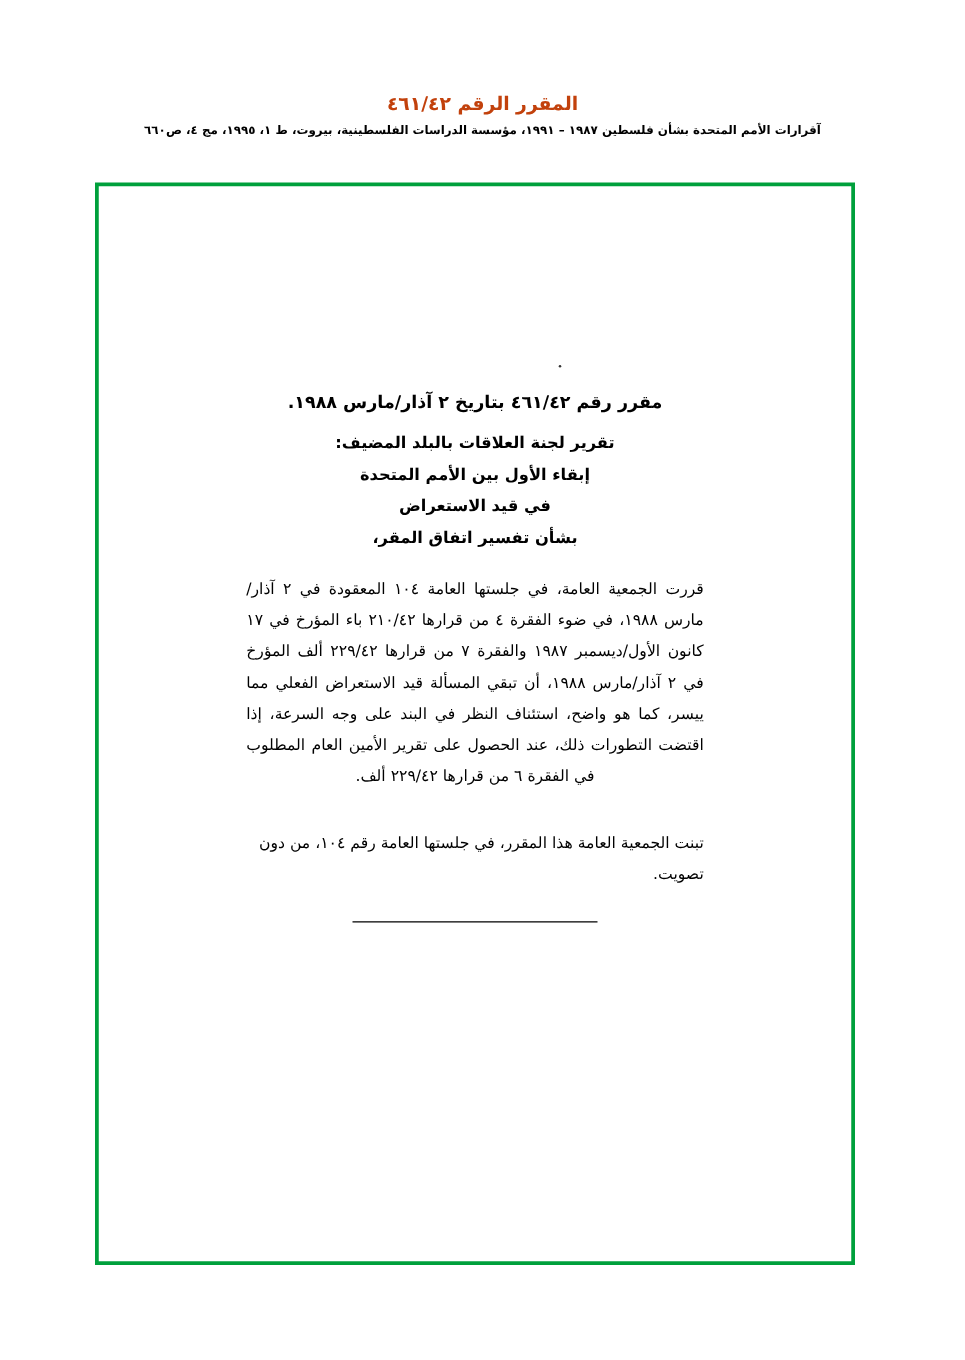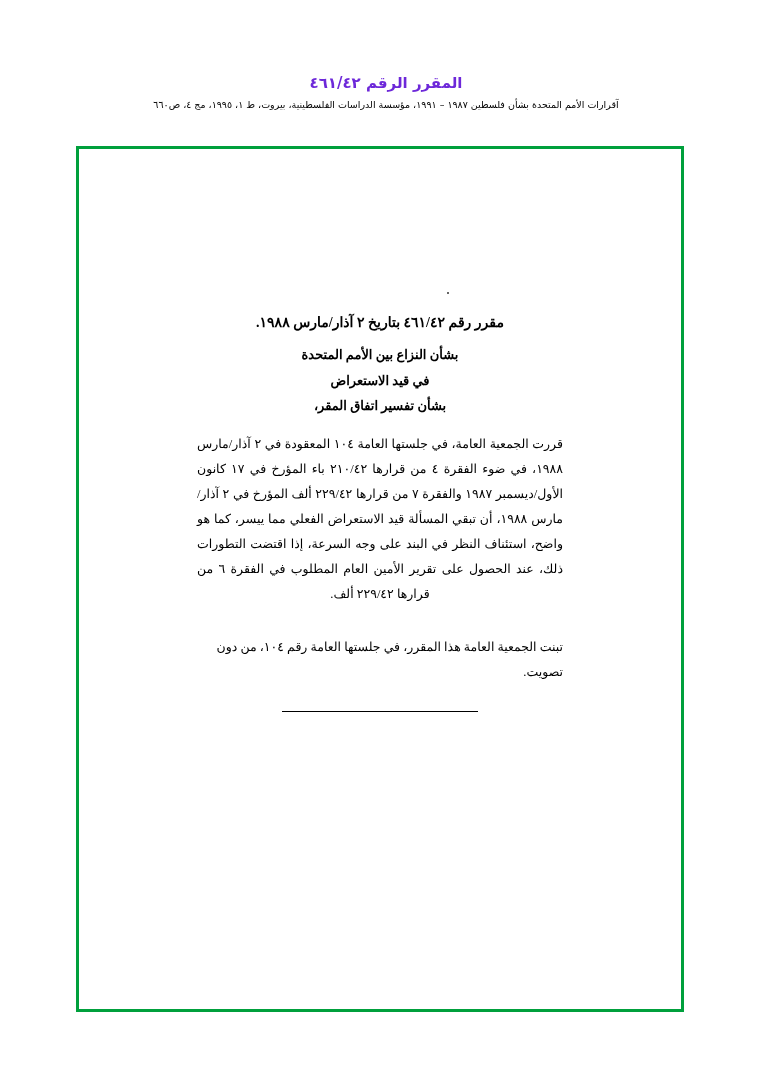--- a/index.html
+++ b/index.html
@@ -29,41 +29,40 @@
     top: 74px;
     left: 0;
     width: 772px;
     text-align: center;
   }
   .doc-header .title {
     font-size: 15px;
     font-weight: bold;
     letter-spacing: 0px;
     line-height: 1.2;
-    color: #6d28d9;
+    color: #c2410c;
   }
   .doc-header .source {
     margin-top: 7px;
     font-size: 9.5px;
-    font-weight: normal;
+    font-weight: bold;
     line-height: 1.3;
     color: #000;
   }
 
   
   .frame {
     position: absolute;
     top: 146px;
     left: 76px;
     width: 608px;
     height: 866px;
     border: 3px solid #00a03c;
     box-sizing: border-box;
     background: #ffffff;
-    font-family: Liberation Serif, serif;
   }
 
   .frame-inner {
     position: absolute;
     top: 160px;
     left: 0;
     width: 100%;
     box-sizing: border-box;
     padding: 0 118px 0 118px;
   }
@@ -138,21 +137,22 @@
   </div>
 
   <div class="frame">
 
     <div class="stray-dot"></div>
 
     <div class="frame-inner">
 
       <div class="heading-block">
         <div class="line1">مقرر رقم ٤٦١/٤٢ بتاريخ ٢ آذار/مارس ١٩٨٨.</div>
-        <div class="hline">بشأن النزاع بين الأمم المتحدة</div>
+        <div class="hline">تقرير لجنة العلاقات بالبلد المضيف:</div>
+        <div class="hline">إبقاء الأول بين الأمم المتحدة</div>
         <div class="hline">في قيد الاستعراض</div>
         <div class="hline">بشأن تفسير اتفاق المقر،</div>
       </div>
 
       <div class="body-block">
         <p class="p1">قررت الجمعية العامة، في جلستها العامة ١٠٤ المعقودة في ٢ آذار/مارس ١٩٨٨، في ضوء الفقرة ٤ من قرارها ٢١٠/٤٢ باء المؤرخ في ١٧ كانون الأول/ديسمبر ١٩٨٧ والفقرة ٧ من قرارها ٢٢٩/٤٢ ألف المؤرخ في ٢ آذار/مارس ١٩٨٨، أن تبقي المسألة قيد الاستعراض الفعلي مما ييسر، كما هو واضح، استئناف النظر في البند على وجه السرعة، إذا اقتضت التطورات ذلك، عند الحصول على تقرير الأمين العام المطلوب في الفقرة ٦ من قرارها ٢٢٩/٤٢ ألف.</p>
         <p class="p2">تبنت الجمعية العامة هذا المقرر، في جلستها العامة رقم ١٠٤، من دون تصويت.</p>
       </div>
 
       <div class="rule-wrap">

